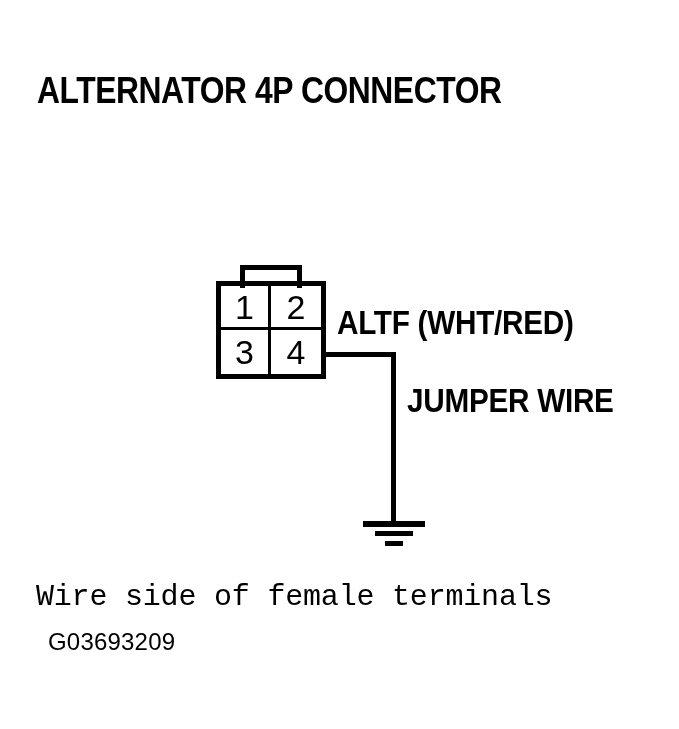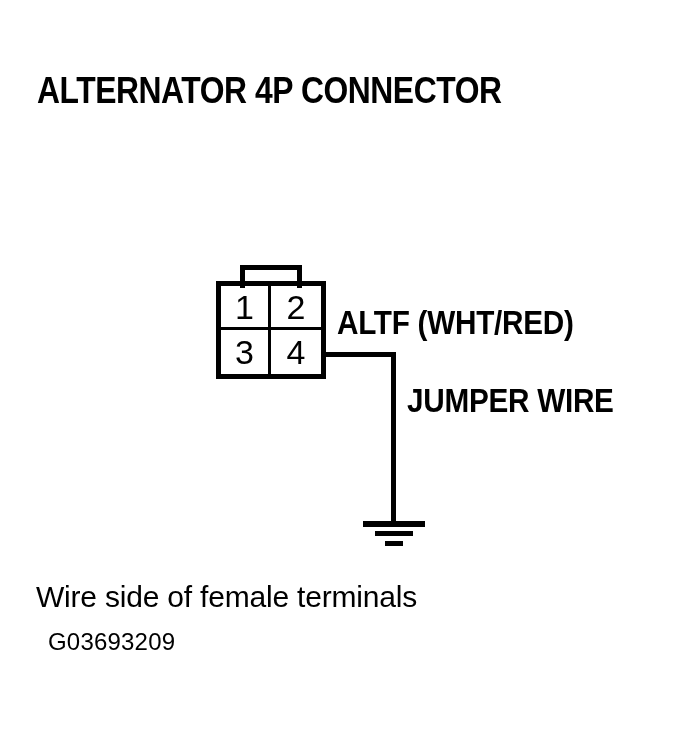--- a/index.html
+++ b/index.html
@@ -132,21 +132,21 @@
     color: #000;
   }
   #label-altf   { left: 337px; top: 305px; }
   #label-jumper { left: 407px; top: 383px; }
 
   
   #caption {
     position: absolute;
     left: 36px;
     top: 580px;
-    font-family: Liberation Sans, sans-serif;
+    font-family: Liberation Mono, monospace;
     font-weight: normal;
     font-size: 30px;
     line-height: 34px;
     letter-spacing: -0.2px;
     white-space: nowrap;
     color: #000;
   }
   #figure-id {
     position: absolute;
     left: 48px;

